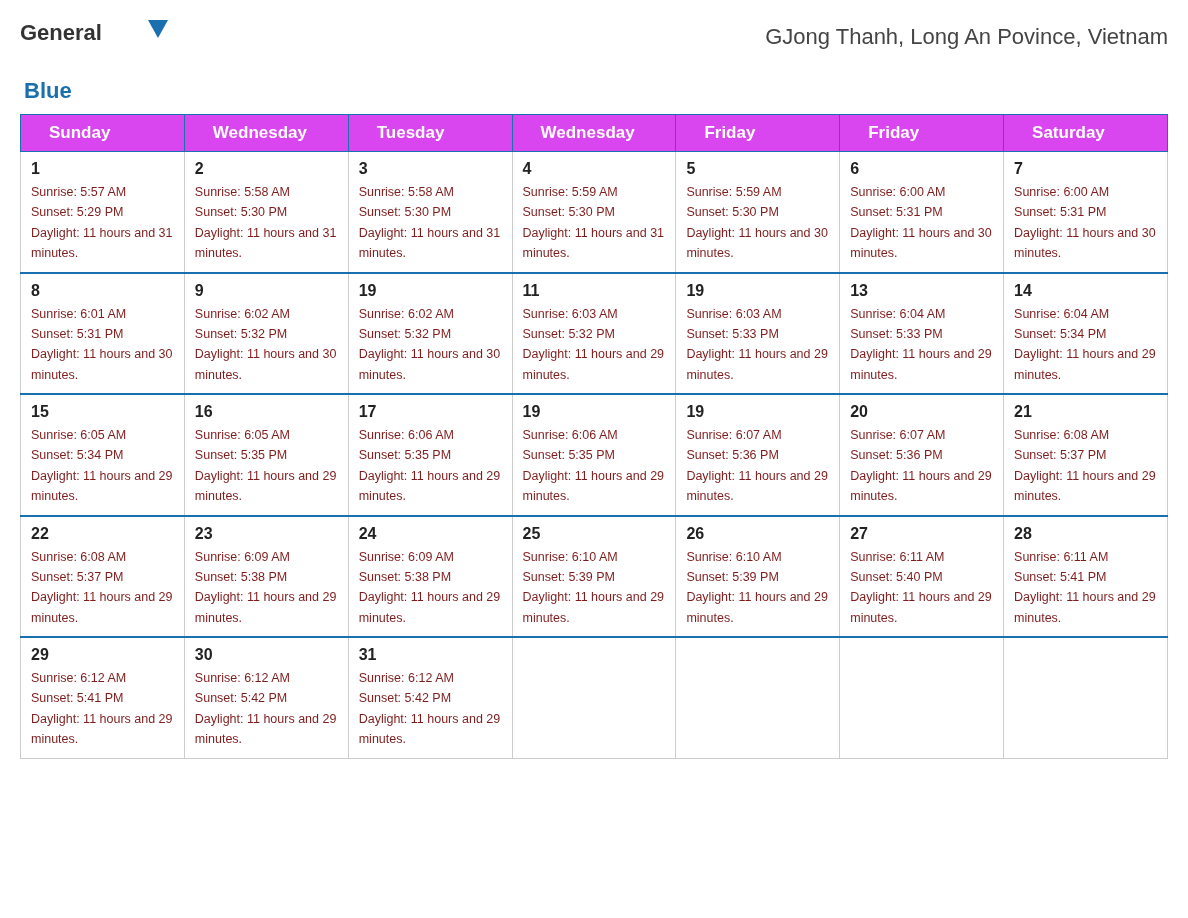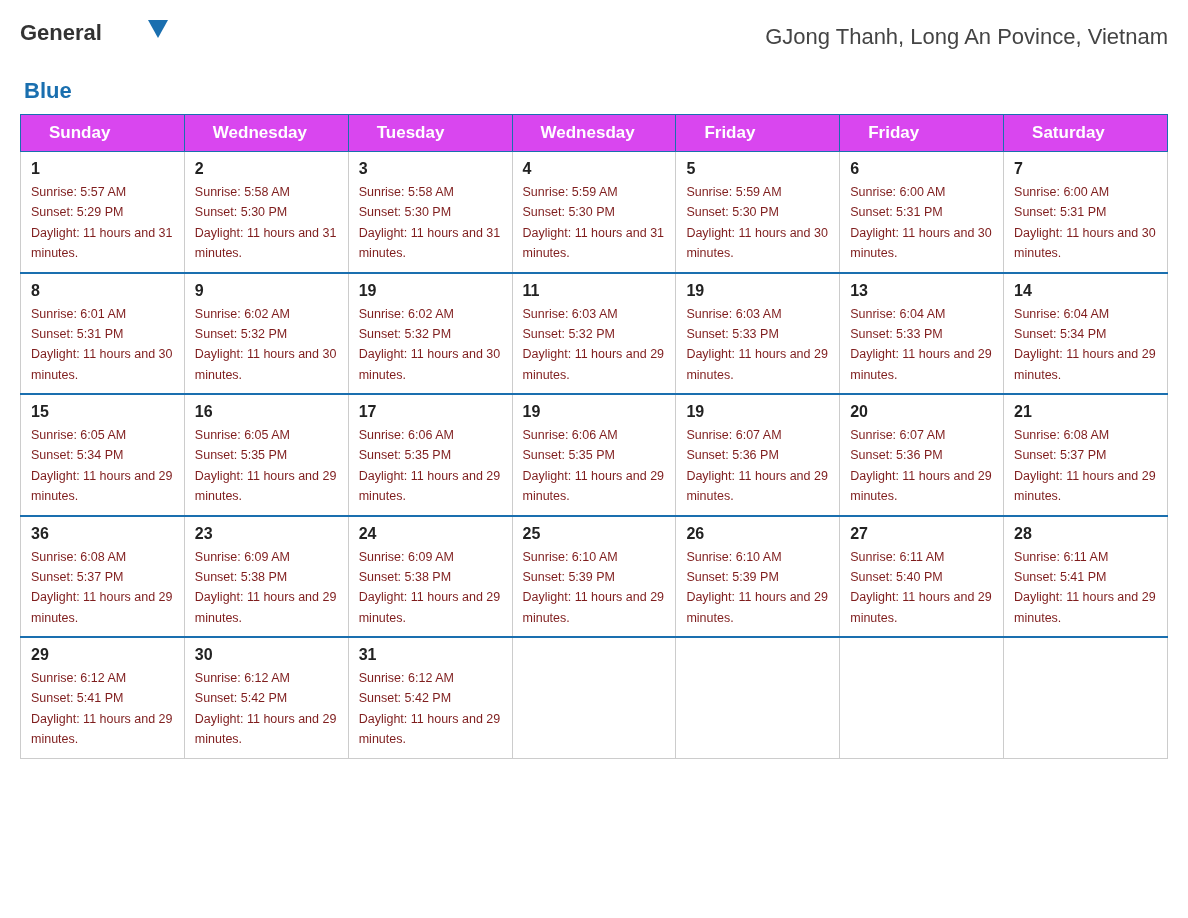--- a/index.html
+++ b/index.html
@@ -170,21 +170,21 @@
         <td><span class="day-number">19</span>
 <span class="day-info">Sunrise: 6:06 AM<br>Sunset: 5:35 PM<br>Daylight: 11 hours and 29 minutes.</span></td>
         <td><span class="day-number">19</span>
 <span class="day-info">Sunrise: 6:07 AM<br>Sunset: 5:36 PM<br>Daylight: 11 hours and 29 minutes.</span></td>
         <td><span class="day-number">20</span>
 <span class="day-info">Sunrise: 6:07 AM<br>Sunset: 5:36 PM<br>Daylight: 11 hours and 29 minutes.</span></td>
         <td><span class="day-number">21</span>
 <span class="day-info">Sunrise: 6:08 AM<br>Sunset: 5:37 PM<br>Daylight: 11 hours and 29 minutes.</span></td>
       </tr>
       <tr>
-        <td><span class="day-number">36</span>
+        <td><span class="day-number">22</span>
 <span class="day-info">Sunrise: 6:08 AM<br>Sunset: 5:37 PM<br>Daylight: 11 hours and 29 minutes.</span></td>
         <td><span class="day-number">23</span>
 <span class="day-info">Sunrise: 6:09 AM<br>Sunset: 5:38 PM<br>Daylight: 11 hours and 29 minutes.</span></td>
         <td><span class="day-number">24</span>
 <span class="day-info">Sunrise: 6:09 AM<br>Sunset: 5:38 PM<br>Daylight: 11 hours and 29 minutes.</span></td>
         <td><span class="day-number">25</span>
 <span class="day-info">Sunrise: 6:10 AM<br>Sunset: 5:39 PM<br>Daylight: 11 hours and 29 minutes.</span></td>
         <td><span class="day-number">26</span>
 <span class="day-info">Sunrise: 6:10 AM<br>Sunset: 5:39 PM<br>Daylight: 11 hours and 29 minutes.</span></td>
         <td><span class="day-number">27</span>

